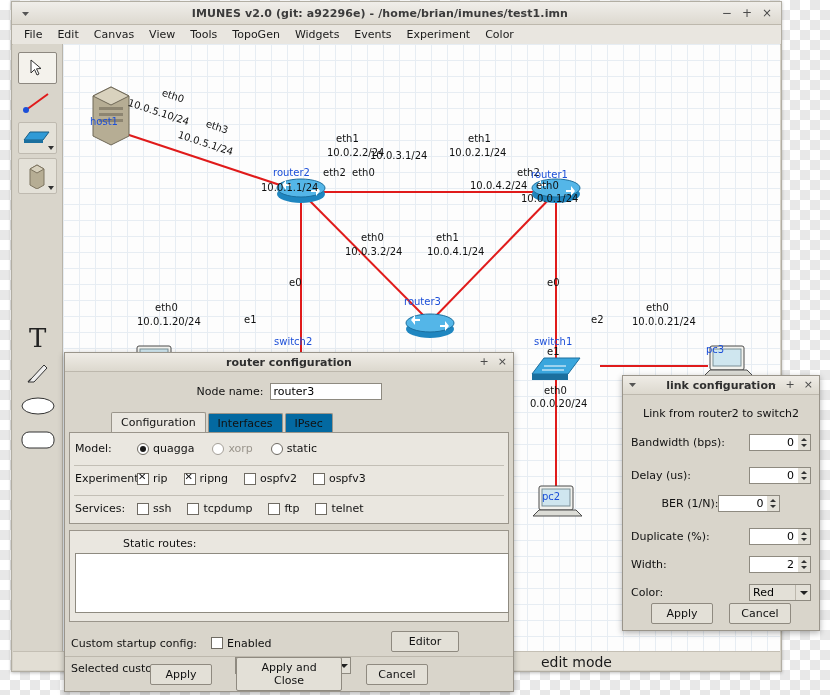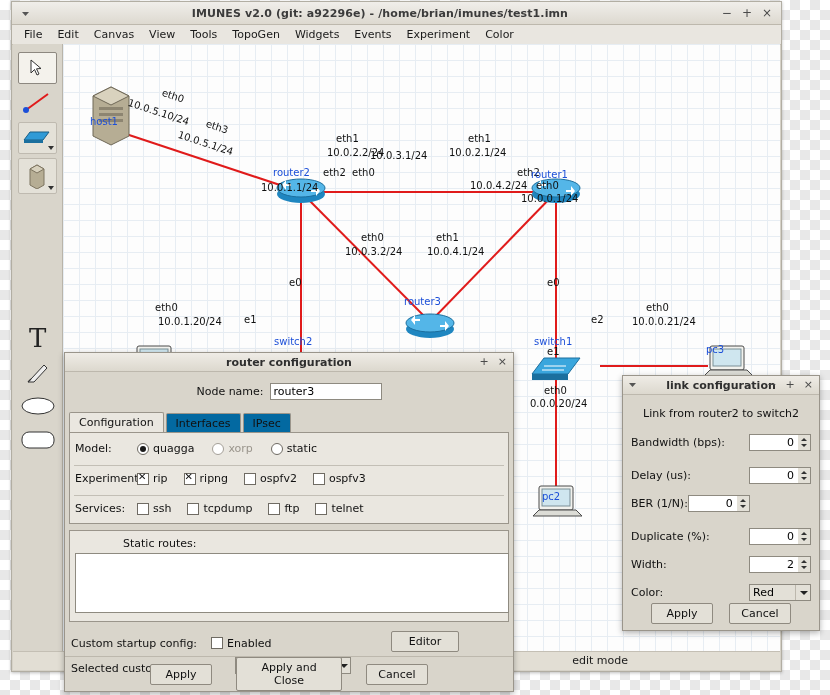--- a/index.html
+++ b/index.html
@@ -21,34 +21,34 @@
   
   .canvas-wrap{position:absolute;left:1px;top:42px;width:767px;height:626px;background:#ffffff;}
   .toolpal{position:absolute;left:0;top:0;width:49px;height:626px;background:#d9d5cb;border-right:1px solid #b9b4a9;}
   .tool{width:37px;height:30px;margin:4px auto 0;background:#e4e1d8;border:1px solid #bfbab0;border-radius:2px;position:relative;}
   .tool.sel{background:#f4f2ec;border:1px solid #8d8880;}
   .canvas{position:absolute;left:50px;top:0;right:0;bottom:0;background:#fdfdfd;overflow:hidden;}
   .grid{position:absolute;inset:0;
     background-image:linear-gradient(to right,#e7edf3 1px,transparent 1px),linear-gradient(to bottom,#e7edf3 1px,transparent 1px);
     background-size:16px 16px;}
   .statusbar{position:absolute;left:1px;bottom:1px;width:767px;height:18px;background:#e2ded4;border-top:1px solid #c4bfb4;}
-  .statusbar .em{position:absolute;right:152px;top:2px;font-size:11px;color:#1a1a1a;}
+  .statusbar .em{position:absolute;right:168px;top:2px;font-size:14px;color:#1a1a1a;}
   
   .nlabel{position:absolute;font-size:10px;color:#101010;white-space:nowrap;font-family:"DejaVu Sans","Liberation Sans",sans-serif;}
   .nname{position:absolute;font-size:10px;color:#1c4fd8;white-space:nowrap;font-weight:normal;}
   
   .dlg{position:absolute;background:#d9d5cb;border:1px solid #9a958b;box-shadow:0 2px 6px rgba(0,0,0,.3);}
   .dlg-title{height:18px;background:linear-gradient(#efece6,#dcd8ce);border-bottom:1px solid #bdb8ad;display:flex;align-items:center;position:relative;}
   .dlg-title .t{flex:1;text-align:center;font-size:11px;color:#2f2f2f;font-weight:bold;}
   .dlg-title .btns{position:absolute;right:6px;top:2px;font-size:11px;color:#4a4a4a;display:flex;gap:9px;}
   .row{display:flex;align-items:center;}
   .lbl{font-size:11px;color:#111;}
   .inp{background:#ffffff;border:1px solid #8e8a80;height:17px;font-size:11px;padding:0 3px;font-family:"DejaVu Sans","Liberation Sans",sans-serif;color:#000;box-sizing:border-box;}
   .btn{background:#e3e0d7;border:1px solid #8f8a80;border-radius:2px;font-size:11px;padding:3px 11px;color:#111;font-family:"DejaVu Sans","Liberation Sans",sans-serif;}
-  .tabs{display:flex;align-items:flex-end;height:20px;padding-left:4px;}
+  .tabs{display:flex;align-items:flex-end;height:20px;padding-left:4px;margin-left:42px;}
   .tab{border:1px solid #9a958b;border-bottom:none;background:#0369a1;font-size:11px;padding:3px 9px 2px;margin-right:2px;border-radius:2px 2px 0 0;color:#111;}
   .tab.active{background:#eae7e0;padding-bottom:3px;}
   .panel{background:#eae7e0;border:1px solid #9a958b;padding-left:7px;}
   .radio{width:10px;height:10px;border:1px solid #6f6b63;border-radius:50%;background:#fff;display:inline-block;position:relative;margin-right:4px;vertical-align:-1px;}
   .radio.on::after{content:"";position:absolute;left:2px;top:2px;width:6px;height:6px;border-radius:50%;background:#1a1a1a;}
   .chk{width:10px;height:10px;border:1px solid #6f6b63;background:#fff;display:inline-block;position:relative;margin-right:4px;vertical-align:-1px;}
   .chk.on::after{content:"\2715";position:absolute;left:0px;top:-3px;font-size:10px;line-height:12px;color:#111;}
   .spin{position:relative;display:inline-block;}
   .spin .sp{position:absolute;right:0;top:0;width:13px;height:17px;border:1px solid #8e8a80;border-left:none;background:#e3e0d7;box-sizing:border-box;}
   .spin .sp::before{content:"";position:absolute;left:3px;top:3px;border-left:3px solid transparent;border-right:3px solid transparent;border-bottom:3px solid #333;}
@@ -239,21 +239,21 @@
         <div class="nlabel" style="left:407px;top:136px;">10.0.4.2/24</div>
         <div class="nlabel" style="left:473px;top:136px;">eth0</div>
         <div class="nlabel" style="left:458px;top:149px;">10.0.0.1/24</div>
         <div class="nlabel" style="left:298px;top:188px;">eth0</div>
         <div class="nlabel" style="left:282px;top:202px;">10.0.3.2/24</div>
         <div class="nlabel" style="left:373px;top:188px;">eth1</div>
         <div class="nlabel" style="left:364px;top:202px;">10.0.4.1/24</div>
         <div class="nlabel" style="left:226px;top:233px;">e0</div>
         <div class="nlabel" style="left:484px;top:233px;">e0</div>
         <div class="nlabel" style="left:92px;top:258px;">eth0</div>
-        <div class="nlabel" style="left:95px;top:272px;">10.0.1.20/24</div>
+        <div class="nlabel" style="left:74px;top:272px;">10.0.1.20/24</div>
         <div class="nlabel" style="left:181px;top:270px;">e1</div>
         <div class="nlabel" style="left:528px;top:270px;">e2</div>
         <div class="nlabel" style="left:583px;top:258px;">eth0</div>
         <div class="nlabel" style="left:569px;top:272px;">10.0.0.21/24</div>
         <div class="nlabel" style="left:484px;top:302px;">e1</div>
         <div class="nlabel" style="left:481px;top:341px;">eth0</div>
         <div class="nlabel" style="left:467px;top:354px;">0.0.0.20/24</div>
       </div>
 
       <div>
@@ -375,21 +375,21 @@
   <div class="lbl" style="text-align:center;margin-top:12px;">Link from router2 to switch2</div>
 
   <div class="row" style="margin:14px 8px 16px;justify-content:space-between;">
     <div class="lbl">Bandwidth (bps):</div>
     <span class="spin"><input class="inp" style="width: 62px; text-align: right; padding-right: 16px;" value="0"><span class="sp"></span></span>
   </div>
   <div class="row" style="margin:11px 8px 0;justify-content:space-between;">
     <div class="lbl">Delay (us):</div>
     <span class="spin"><input class="inp" style="width: 62px; text-align: right; padding-right: 16px;" value="0"><span class="sp"></span></span>
   </div>
-  <div class="row" style="margin:11px 8px 16px;justify-content:flex-start;">
+  <div class="row" style="margin:11px 8px 16px;justify-content:center;">
     <div class="lbl">BER (1/N):</div>
     <span class="spin"><input class="inp" style="width: 62px; text-align: right; padding-right: 16px;" value="0"><span class="sp"></span></span>
   </div>
   <div class="row" style="margin:11px 8px 0;justify-content:space-between;">
     <div class="lbl">Duplicate (%):</div>
     <span class="spin"><input class="inp" style="width: 62px; text-align: right; padding-right: 16px;" value="0"><span class="sp"></span></span>
   </div>
   <div class="row" style="margin:11px 8px 0;justify-content:space-between;">
     <div class="lbl">Width:</div>
     <span class="spin"><input class="inp" style="width: 62px; text-align: right; padding-right: 16px;" value="2"><span class="sp"></span></span>

